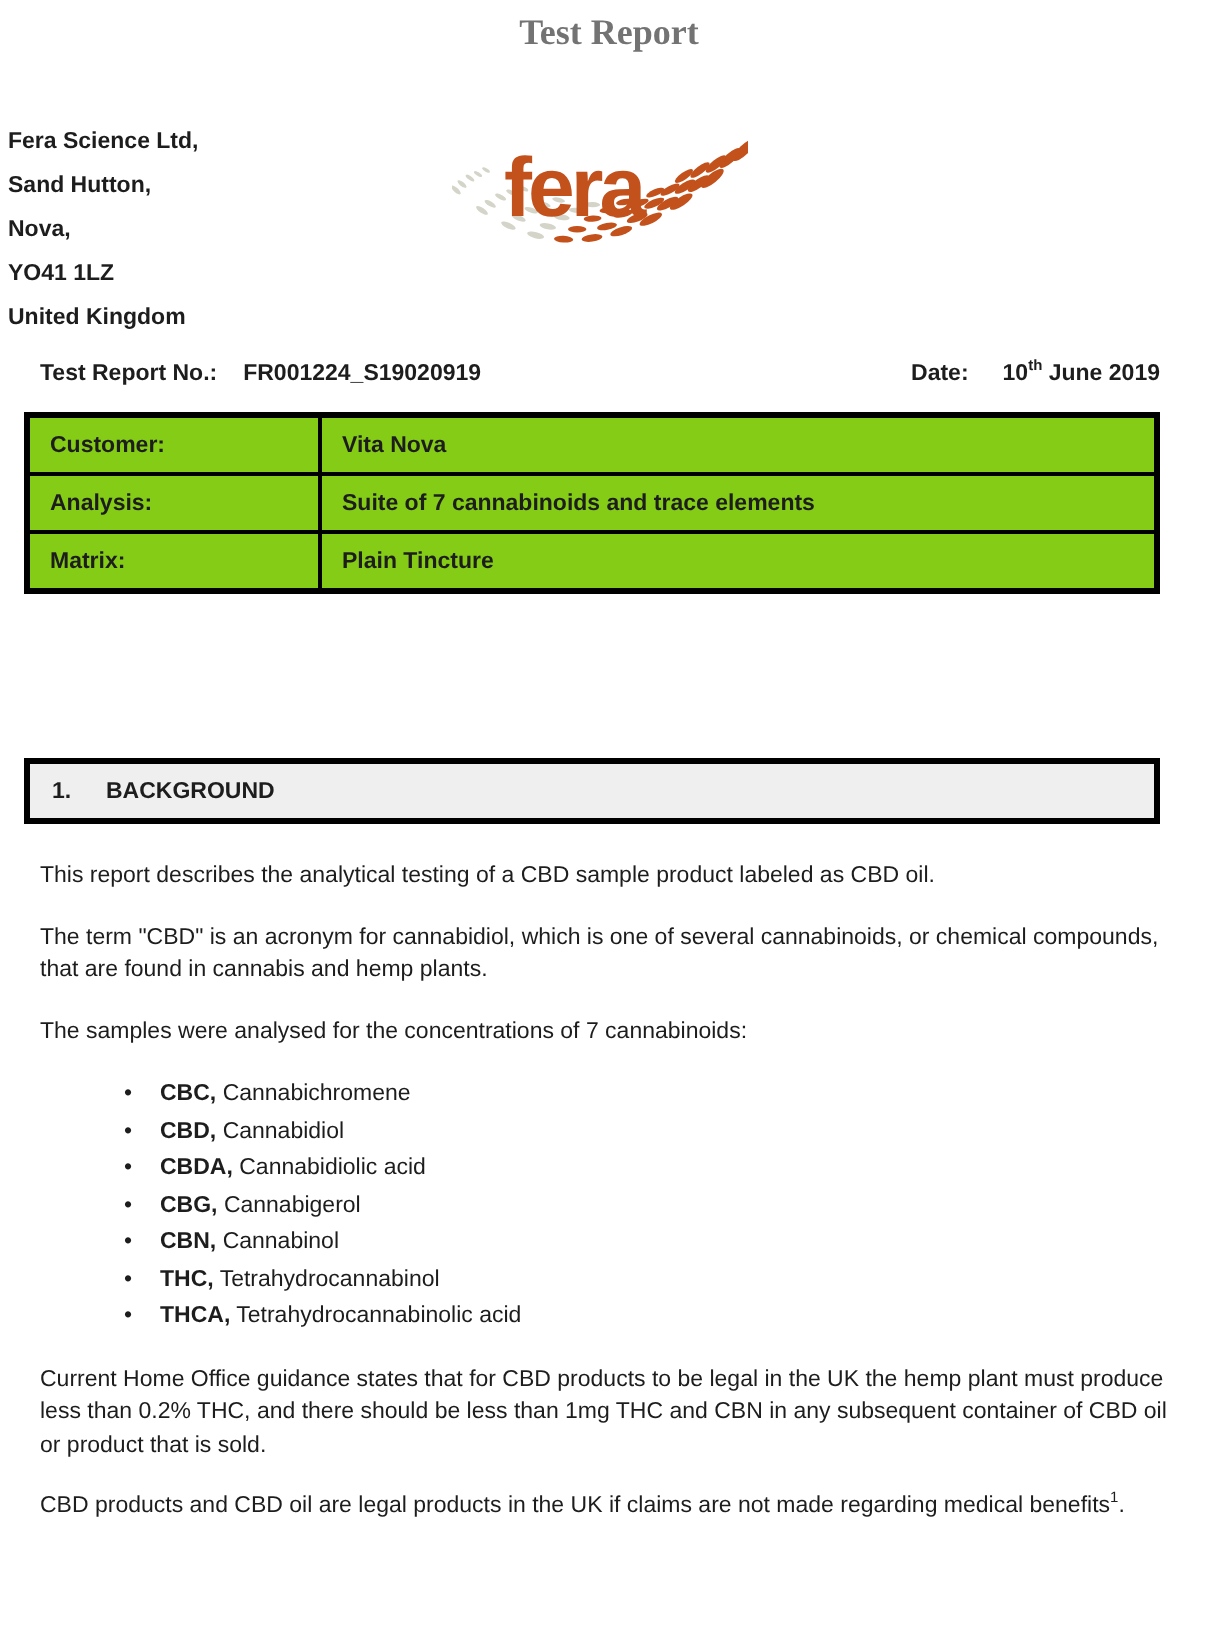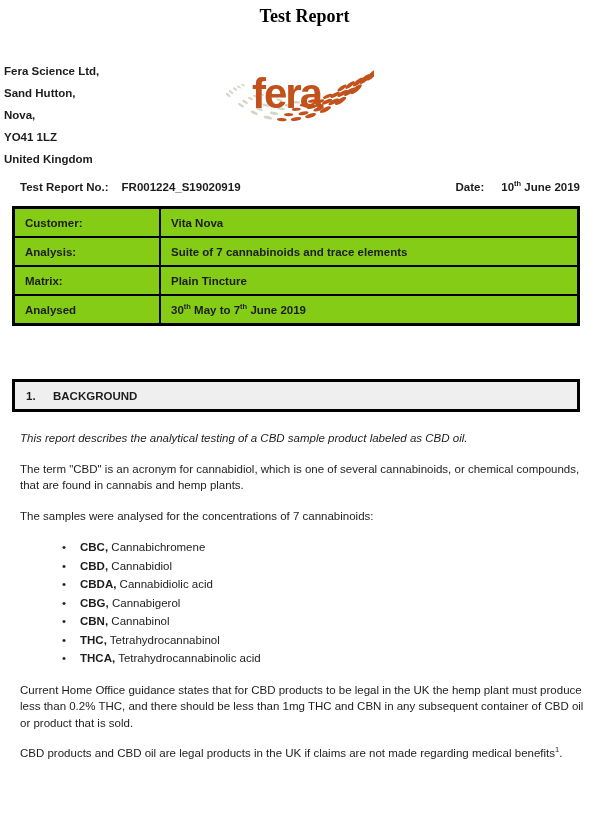--- a/index.html
+++ b/index.html
@@ -2,21 +2,21 @@
 <html><head>
 <meta charset="utf-8">
 <style>
   html,body{margin:0;padding:0;background:#ffffff;}
   .page{
     position:relative;width:609px;height:823px;background:#ffffff;
     font-family:"Liberation Sans",sans-serif;color:#1d1d1d;overflow:hidden;
   }
   .title{
     position:absolute;top:6px;left:0;width:100%;text-align:center;
-    font-family:"Liberation Serif",serif;font-size:18px;font-weight:600;color:#000000;
+    font-family:"Liberation Serif",serif;font-size:18px;font-weight:600;color:#737373;
   }
   .address{position:absolute;left:4px;top:60px;font-size:11.5px;font-weight:bold;line-height:22px;}
   .logo{position:absolute;left:226px;top:66px;width:148px;height:72px;}
   .report-line{
     position:absolute;left:20px;top:181px;width:560px;
     display:flex;justify-content:space-between;align-items:baseline;
     font-size:11.5px;font-weight:bold;
   }
   .report-no-value{margin-left:13px;margin-top:44px;}
   .date-day{margin-left:17px;}
@@ -32,21 +32,21 @@
   }
   td.lbl{width:124px;}
   .section-bar{
     position:absolute;left:12px;top:379px;width:568px;height:33px;
     box-sizing:border-box;border:3px solid #000;background:#efefef;
     display:flex;align-items:center;font-size:11.5px;font-weight:bold;
   }
   .section-number{margin-left:11px;width:27px;}
   .content{position:absolute;left:20px;top:413px;width:568px;font-size:11.5px;line-height:16.5px;}
   .content p{margin:0 0 14px 0;}
-  .content p:first-child{margin-top:17px;font-style:italic;}
+  .content p:first-child{margin-top:17px;}
   ul.cannabinoids{list-style:none;margin:13px 0 14px 0;padding:0 0 0 60px;}
   ul.cannabinoids li{line-height:18.5px;position:relative;}
   ul.cannabinoids li::before{content:"\2022";position:absolute;left:-18px;top:0;}
   .logo text{font-family:"Liberation Sans",sans-serif;font-weight:bold;letter-spacing:-2px;}
 </style>
 </head>
 <body>
 
 <div class="page">
 
@@ -127,24 +127,20 @@
         <td><span>Vita Nova</span></td>
       </tr>
       <tr>
         <td class="lbl">Analysis:</td>
         <td><span>Suite of 7 cannabinoids and trace elements</span></td>
       </tr>
       <tr>
         <td class="lbl">Matrix:</td>
         <td><span>Plain Tincture</span></td>
       </tr>
-      <tr>
-        <td class="lbl">Analysed</td>
-        <td><span>30</span><sup>th</sup><span> May to 7</span><sup>th</sup><span> June 2019</span></td>
-      </tr>
     </tbody>
   </table>
 
   <div class="section-bar">
     <span class="section-number">1.</span>
     <span>BACKGROUND</span>
   </div>
 
   <div class="content">
     <p>This report describes the analytical testing of a CBD sample product labeled as CBD oil.</p>

